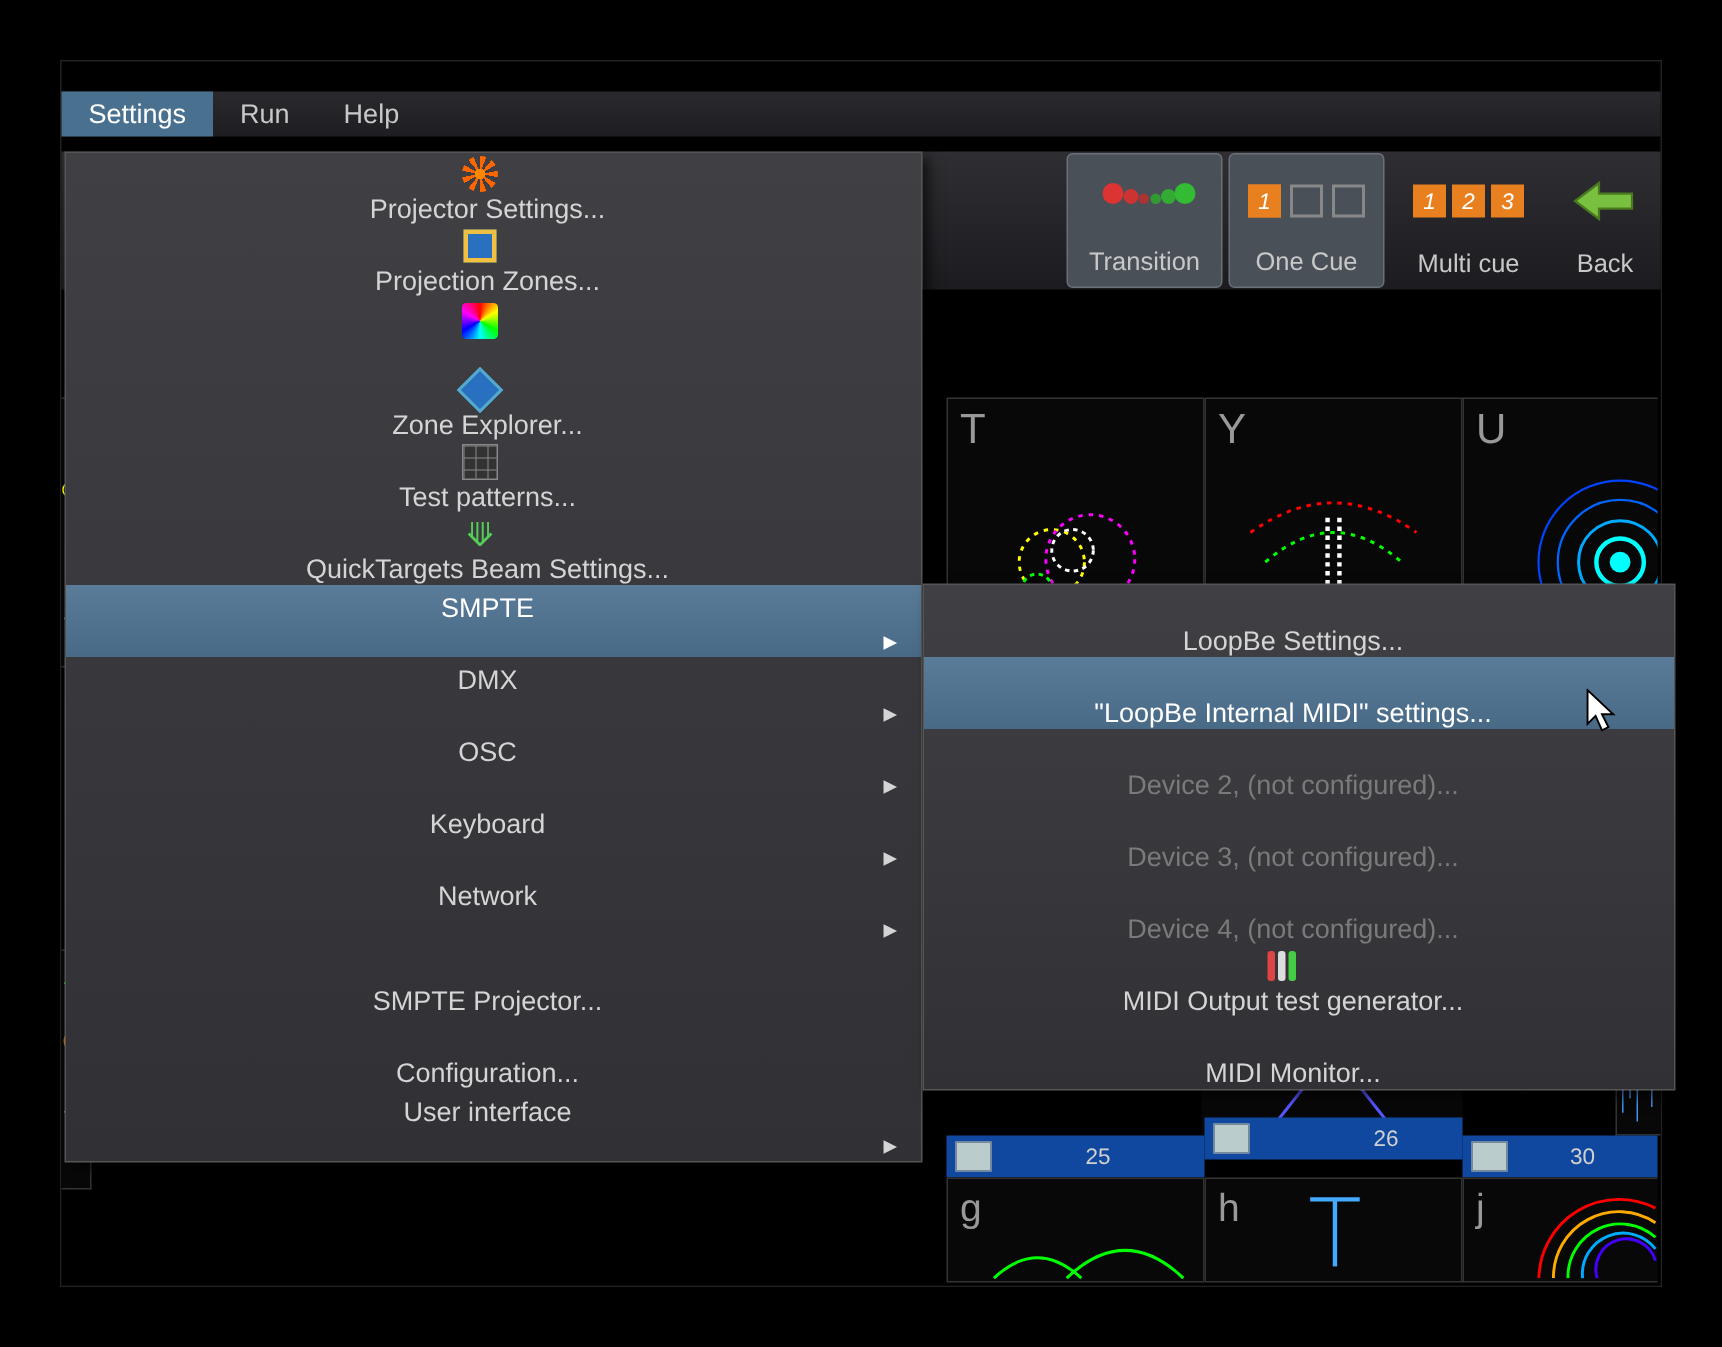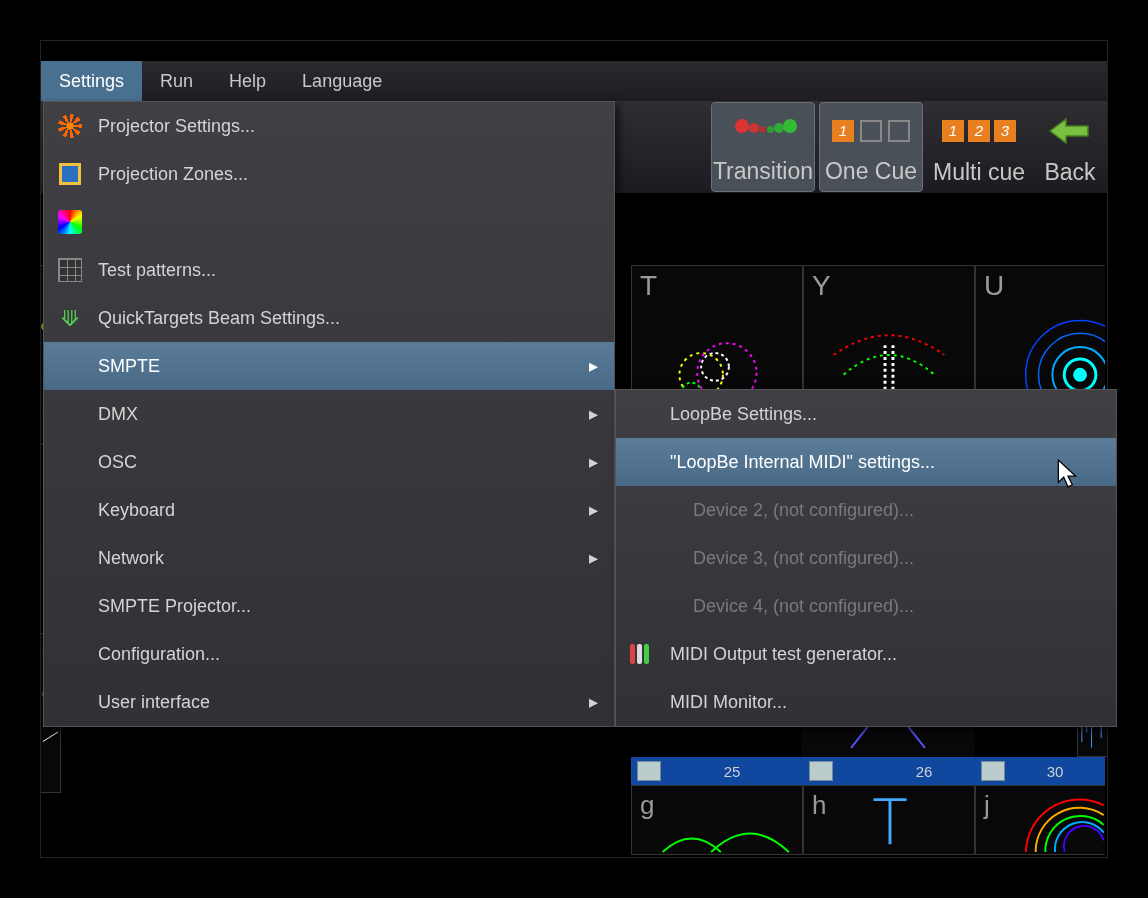--- a/index.html
+++ b/index.html
@@ -19,21 +19,21 @@
     width: 1068px;
     height: 818px;
     background: #000;
     border: 1px solid #222;
   }
 
   
   .menubar {
     position: absolute;
     left: 0; top: 20px;
-    height: 40px;
+    height: 30px;
     width: 100%;
     background: linear-gradient(#2a2a2e,#1e1e22);
     display: flex;
     align-items: stretch;
     color: #c8c8c8;
     z-index: 5;
   }
   .menubar .menu-item {
     padding: 0 18px;
     display: flex;
@@ -65,21 +65,21 @@
     flex-direction: column;
     align-items: center;
     justify-content: flex-end;
     padding-bottom: 6px;
     border-radius: 4px;
   }
   .tool-btn.hover {
     background: #4a5058;
     border: 1px solid #6a7078;
   }
-  .tool-btn .label { font-size: 23px; }
+  .tool-btn .label { font-size: 17px; }
   .tool-btn .icon-box { flex:1; display:flex; align-items:center; justify-content:center; width:100%; }
   .back-btn { width: 70px; }
 
   
   .cue-area {
     position: absolute;
     left: 0; top: 152px;
     right:0; bottom:0;
     background: #000;
     z-index: 0;
@@ -119,20 +119,21 @@
     border: 1px solid #555;
     box-shadow: 4px 4px 8px rgba(0,0,0,.6);
     color: #d4d4d4;
     z-index: 10;
   }
   .dropdown .row {
     display: flex;
     align-items: center;
     height: 48px;
     padding: 0 16px 0 8px;
+    flex-direction: column;
   }
   .dropdown .row.hover {
     background: linear-gradient(#5a7c98,#486a86);
     color:#fff;
   }
   .dropdown .row.disabled { color:#7a7a7a;gap:23px; }
   .dropdown .icon-slot {
     width: 36px; height:32px;
     display:flex; align-items:center; justify-content:center;
     margin-right: 10px;
@@ -179,21 +180,20 @@
 </style>
 </head>
 <body>
 
 <div class="app-frame">
 
   <div class="menubar">
     <div class="menu-item active">Settings</div>
     <div class="menu-item">Run</div>
     <div class="menu-item">Help</div>
-    <div class="menu-item">Language</div>
   </div>
 
   <div class="toolbar">
     <div class="tool-btn hover">
       <div class="icon-box">
         <div class="dots-icon">
           <span style="width:14px;height:14px;background:#d33;left:2px;top:4px;"></span>
           <span style="width:10px;height:10px;background:#c33;left:16px;top:8px;"></span>
           <span style="width:7px;height:7px;background:#a33;left:26px;top:11px;"></span>
           <span style="width:7px;height:7px;background:#393;left:34px;top:11px;"></span>
@@ -307,21 +307,21 @@
       <svg class="thumb-svg" viewBox="0 0 174 64">
         <path d="M50 55 L87 8 L124 55" stroke="#55f" fill="none" stroke-width="2"></path>
         <line x1="76" y1="28" x2="98" y2="28" stroke="#55f" stroke-width="2"></line>
       </svg>
     </div>
 
     <div class="cue-number-bar" style="left:590px;top:564px;width:172px;">
       <span class="wave"></span>
       <span class="num">25</span>
     </div>
-    <div class="cue-number-bar" style="left:762px;top:564px;width:172px;gap:40px;">
+    <div class="cue-number-bar" style="left:762px;top:552px;width:172px;gap:40px;">
       <span class="wave"></span>
       <span class="num">26</span>
     </div>
     <div class="cue-number-bar" style="left:934px;top:564px;width:130px;">
       <span class="wave"></span>
       <span class="num">30</span>
     </div>
 
     <div class="cue-row" style="top:592px; left:590px;">
       <div class="cue-cell" style="width:172px;height:70px;">
@@ -364,20 +364,26 @@
         </div>
       <span>Projection Zones...</span>
     </div>
     <div class="row">
       <div class="icon-slot">
           <span class="ic ic-laser"></span>
         </div>
     </div>
     <div class="row">
       <div class="icon-slot">
+          <span class="ic ic-zoneexp"></span>
+        </div>
+      <span>Zone Explorer...</span>
+    </div>
+    <div class="row">
+      <div class="icon-slot">
           <span class="ic ic-test"></span>
         </div>
       <span>Test patterns...</span>
     </div>
     <div class="row">
       <div class="icon-slot">
           <span class="ic ic-beam">⟱</span>
         </div>
       <span>QuickTargets Beam Settings...</span>
     </div>

